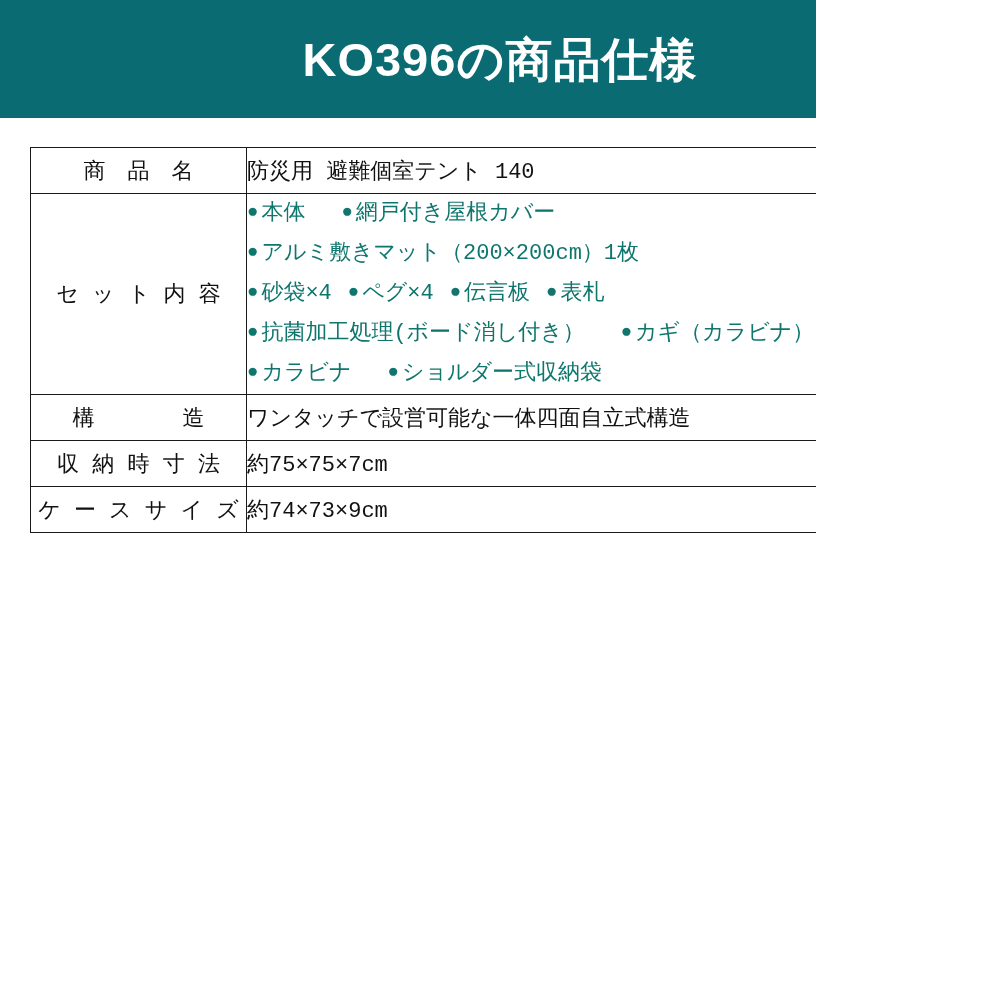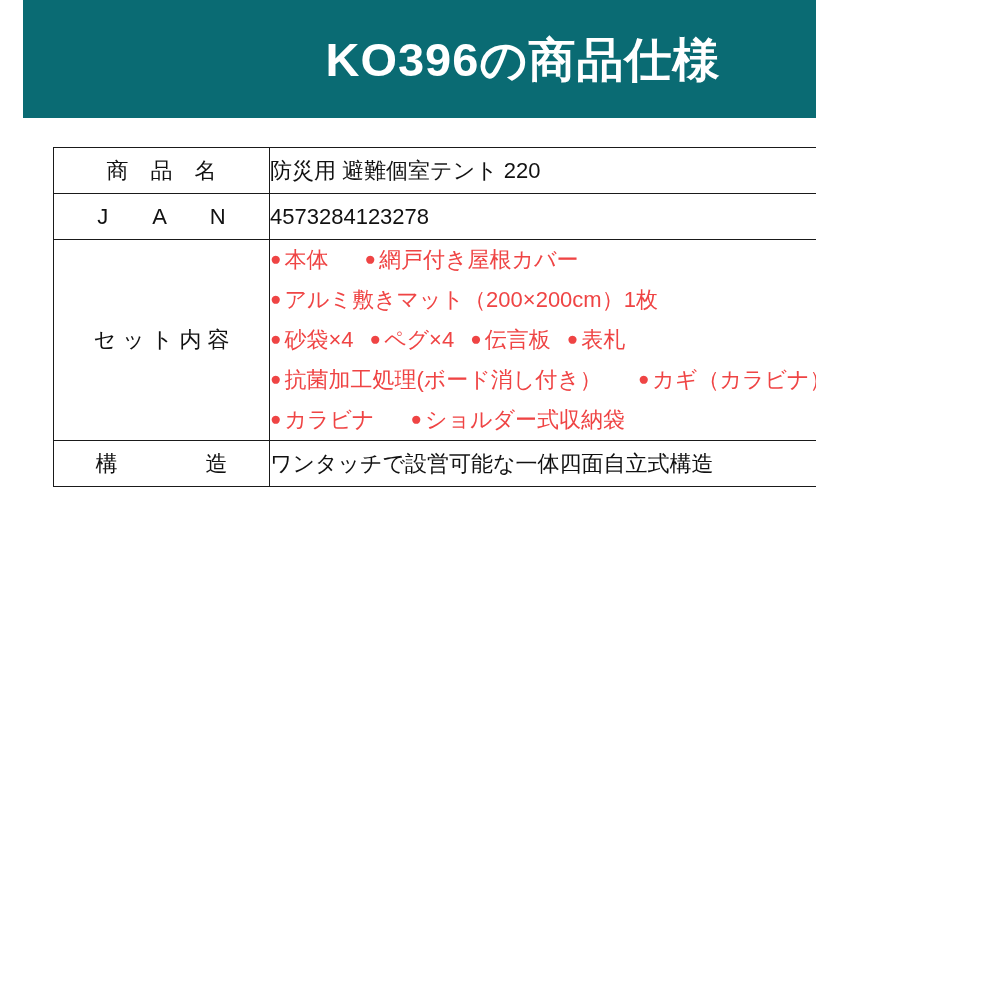--- a/index.html
+++ b/index.html
@@ -10,21 +10,20 @@
     height: 1000px;
     background: #ffffff;
     font-family: "Liberation Sans", sans-serif;
   }
   .page {
     position: relative;
     width: 816px;
     height: 1000px;
     background: #ffffff;
     overflow: hidden;
-    padding-left: 23px;
   }
   .header {
     width: 1000px;
     height: 118px;
     background: #0a6b73;
     display: flex;
     align-items: center;
     justify-content: center;
   }
   .header-title {
@@ -42,20 +41,21 @@
     width: 940px;
     border-collapse: collapse;
     table-layout: fixed;
   }
   table.spec td {
     border: 1px solid #1a1a1a;
     vertical-align: middle;
     font-size: 22px;
     color: #111111;
     padding: 0;
+    font-family: Liberation Mono, monospace;
   }
   td.label {
     width: 216px;
     text-align: center;
     font-size: 22px;
     letter-spacing: 0;
     padding: 8px 6px;
     color: #111111;
   }
   td.value {
@@ -66,21 +66,21 @@
   .row-h-normal td { height: 46px; }
   .set-cell {
     padding: 10px 12px 12px 12px;
   }
   .set-line {
     display: block;
     font-size: 22px;
     line-height: 1.0;
     padding: 9px 0;
     white-space: nowrap;
-    color: #ef4444;
+    color: #0f766e;
   }
   .set-line .bullet {
     font-size: 19px;
     padding-right: 3px;
     position: relative;
     top: -2px;
   }
   .set-line .gap {
     display: inline-block;
     width: 36px;
@@ -97,37 +97,41 @@
 
   <div class="header">
     <div class="header-title">KO396の商品仕様</div>
   </div>
 
   <div class="spec-wrap">
     <table class="spec">
       <tbody>
           <tr class="row-h-normal">
             <td class="label">商　品　名</td>
-            <td class="value">防災用 避難個室テント 220</td>
-          </tr>
-          <tr class="row-h-normal">
-            <td class="label">J　　A　　N</td>
-            <td class="value">4573284123278</td>
+            <td class="value">防災用 避難個室テント 140</td>
           </tr>
           <tr>
             <td class="label">セ ッ ト 内 容</td>
             <td class="value set-cell">
               <div class="set-line"><span class="bullet">●</span><span>本体</span><span class="gap"></span><span class="bullet">●</span><span>網戸付き屋根カバー</span></div>
               <div class="set-line"><span class="bullet">●</span><span>アルミ敷きマット（200×200cm）1枚</span></div>
               <div class="set-line"><span class="bullet">●</span><span>砂袋×4</span><span class="gap-s"></span><span class="bullet">●</span><span>ペグ×4</span><span class="gap-s"></span><span class="bullet">●</span><span>伝言板</span><span class="gap-s"></span><span class="bullet">●</span><span>表札</span></div>
               <div class="set-line"><span class="bullet">●</span><span>抗菌加工処理(ボード消し付き）</span><span class="gap"></span><span class="bullet">●</span><span>カギ（カラビナ）</span></div>
               <div class="set-line"><span class="bullet">●</span><span>カラビナ</span><span class="gap"></span><span class="bullet">●</span><span>ショルダー式収納袋</span></div>
             </td>
           </tr>
           <tr class="row-h-normal">
             <td class="label">構　　　　造</td>
             <td class="value">ワンタッチで設営可能な一体四面自立式構造</td>
           </tr>
+          <tr class="row-h-normal">
+            <td class="label">収 納 時 寸 法</td>
+            <td class="value">約75×75×7cm</td>
+          </tr>
+          <tr class="row-h-normal">
+            <td class="label">ケ ー ス サ イ ズ</td>
+            <td class="value">約74×73×9cm</td>
+          </tr>
         </tbody>
     </table>
   </div>
 
 </div>
 
 </body></html>

